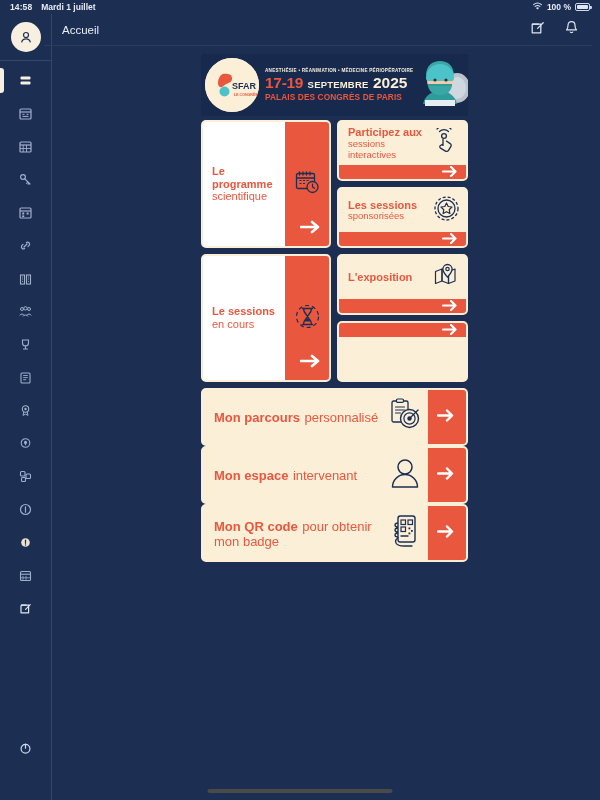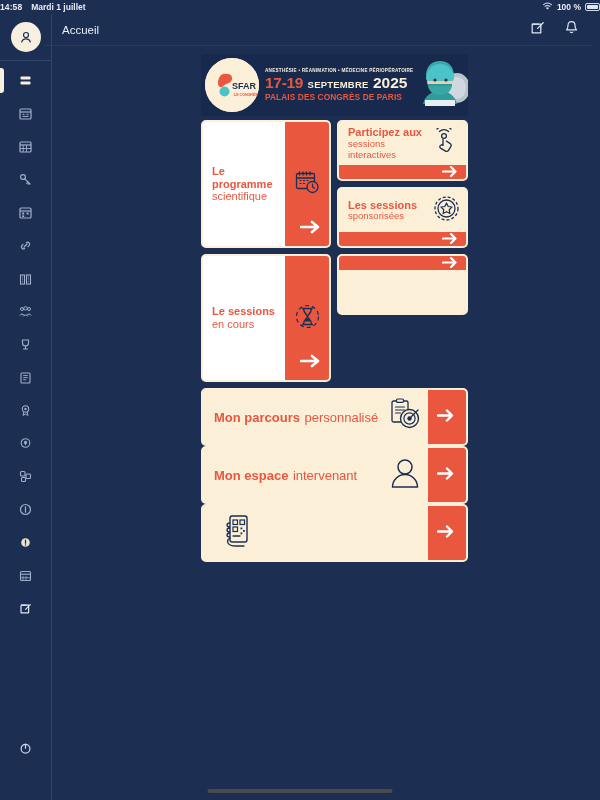--- a/index.html
+++ b/index.html
@@ -7,21 +7,21 @@
     width: 600px; height: 800px;
     background: #1c2e52;
     font-family: "Liberation Sans", sans-serif;
     overflow: hidden;
   }
   .screen { position: relative; width: 600px; height: 800px; background: #1c2e52; }
 
   
   .statusbar {
     position: absolute; top: 0; left: 0; width: 600px; height: 14px;
-    display: flex; align-items: center; padding: 0 0;
+    display: flex; align-items: center; padding: 0 10px;
     font-size: 8.5px; color: #e7ecf5;
   }
   .sb-time { font-weight: 600; letter-spacing: .1px; }
   .sb-date { margin-left: 9px; font-weight: 600; }
   .sb-right { margin-left: auto; display: flex; align-items: center; gap: 4px; }
   .sb-pct { font-weight: 600; font-size: 8.5px; }
   .batt {
     width: 15px; height: 7.5px; border: 1px solid #cfd8e8; border-radius: 2px;
     position: relative; display: inline-block;
   }
@@ -486,20 +486,43 @@
               </span>
               <span class="tb-arrow">
                 <svg width="22" height="14" viewBox="0 0 22 14">
                     <path d="M1 7h16M12 2l6 5-6 5" stroke="#fff" stroke-width="2.6" fill="none" stroke-linecap="round" stroke-linejoin="round"></path>
                   </svg>
               </span>
             </div>
           </div>
         </div>
         <div class="col-right">
+          <div class="tile-sm">
+            <div class="ts-body">
+              <div class="ts-txt">
+                <div class="t-bold">L'exposition</div>
+              </div>
+              <span>
+                <svg width="27" height="27" viewBox="0 0 27 27">
+                    <path d="M2.5 9.5 9 7v12l-6.5 2.5z" fill="none" stroke="#1c2e52" stroke-width="1.2" stroke-linejoin="round"></path>
+                    <path d="M9 7l6.5 2.5v12L9 19z" fill="none" stroke="#1c2e52" stroke-width="1.2" stroke-linejoin="round"></path>
+                    <path d="M15.5 9.5 22 7v12l-6.5 2.5z" fill="none" stroke="#1c2e52" stroke-width="1.2" stroke-linejoin="round"></path>
+                    <path d="M14.5 2.5a4.6 4.6 0 0 1 4.6 4.6c0 3.2-4.6 8-4.6 8s-4.6-4.8-4.6-8a4.6 4.6 0 0 1 4.6-4.6z" fill="#fbefd8" stroke="#1c2e52" stroke-width="1.3"></path>
+                    <circle cx="14.5" cy="7" r="1.7" fill="none" stroke="#1c2e52" stroke-width="1.2"></circle>
+                  </svg>
+              </span>
+            </div>
+            <div class="ts-foot">
+              <span>
+                <svg width="18" height="11" viewBox="0 0 18 11">
+                    <path d="M1 5.5h12M9 1l4.5 4.5L9 10" stroke="#fff" stroke-width="2.2" fill="none" stroke-linecap="round" stroke-linejoin="round"></path>
+                  </svg>
+              </span>
+            </div>
+          </div>
 
           <div class="tile-sm">
             <div class="ts-foot">
               <span>
                 <svg width="18" height="11" viewBox="0 0 18 11">
                     <path d="M1 5.5h12M9 1l4.5 4.5L9 10" stroke="#fff" stroke-width="2.2" fill="none" stroke-linecap="round" stroke-linejoin="round"></path>
                   </svg>
               </span>
             </div>
           </div>
@@ -554,20 +577,27 @@
           <span>
             <svg width="20" height="13" viewBox="0 0 20 13">
                 <path d="M1 6.5h13M10 1.5l5 5-5 5" stroke="#fff" stroke-width="2.4" fill="none" stroke-linecap="round" stroke-linejoin="round"></path>
               </svg>
           </span>
         </div>
       </div>
 
       <div class="tile-wide">
         <div class="tw-body">
+          <div class="tw-txt">
+            <div>
+              <span class="t-bold" style="font-size:13px">Mon QR code</span>
+              <span class="t-light" style="font-size:13px">pour obtenir</span>
+            </div>
+            <div class="t-light" style="font-size:13px">mon badge</div>
+          </div>
           <div class="tw-icon">
             <span>
               <svg width="34" height="34" viewBox="0 0 34 34">
                   <rect x="10" y="2" width="17" height="26" rx="2.2" fill="#fbefd8" stroke="#1c2e52" stroke-width="1.4"></rect>
                   <rect x="13" y="6" width="4.5" height="4.5" fill="none" stroke="#1c2e52" stroke-width="1.2"></rect>
                   <rect x="20" y="6" width="4.5" height="4.5" fill="none" stroke="#1c2e52" stroke-width="1.2"></rect>
                   <rect x="13" y="13" width="4.5" height="4.5" fill="none" stroke="#1c2e52" stroke-width="1.2"></rect>
                   <rect x="20.5" y="13.5" width="1.8" height="1.8" fill="#1c2e52"></rect>
                   <rect x="23" y="16" width="1.8" height="1.8" fill="#1c2e52"></rect>
                   <rect x="20.5" y="18.5" width="1.8" height="1.8" fill="#1c2e52"></rect>

